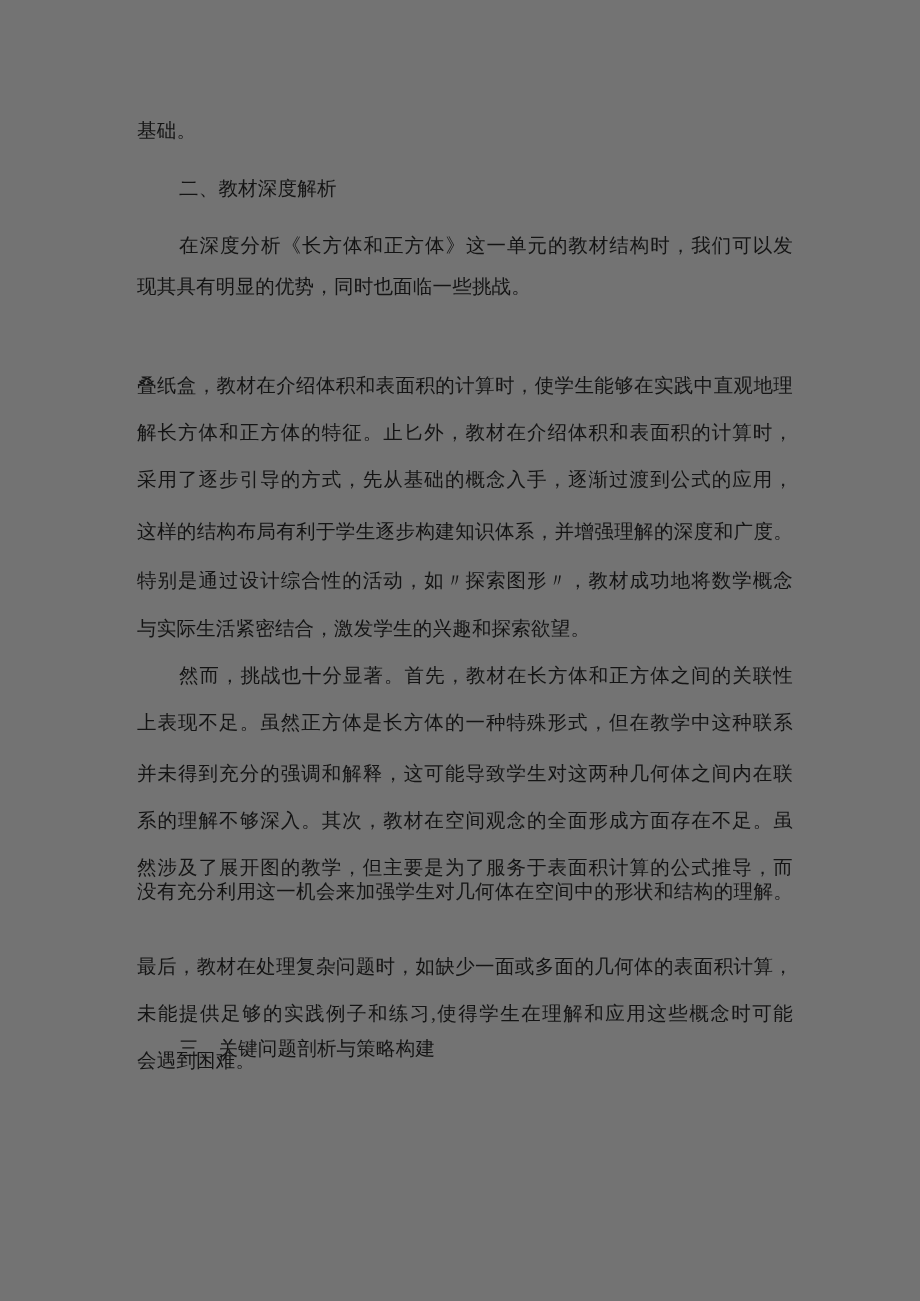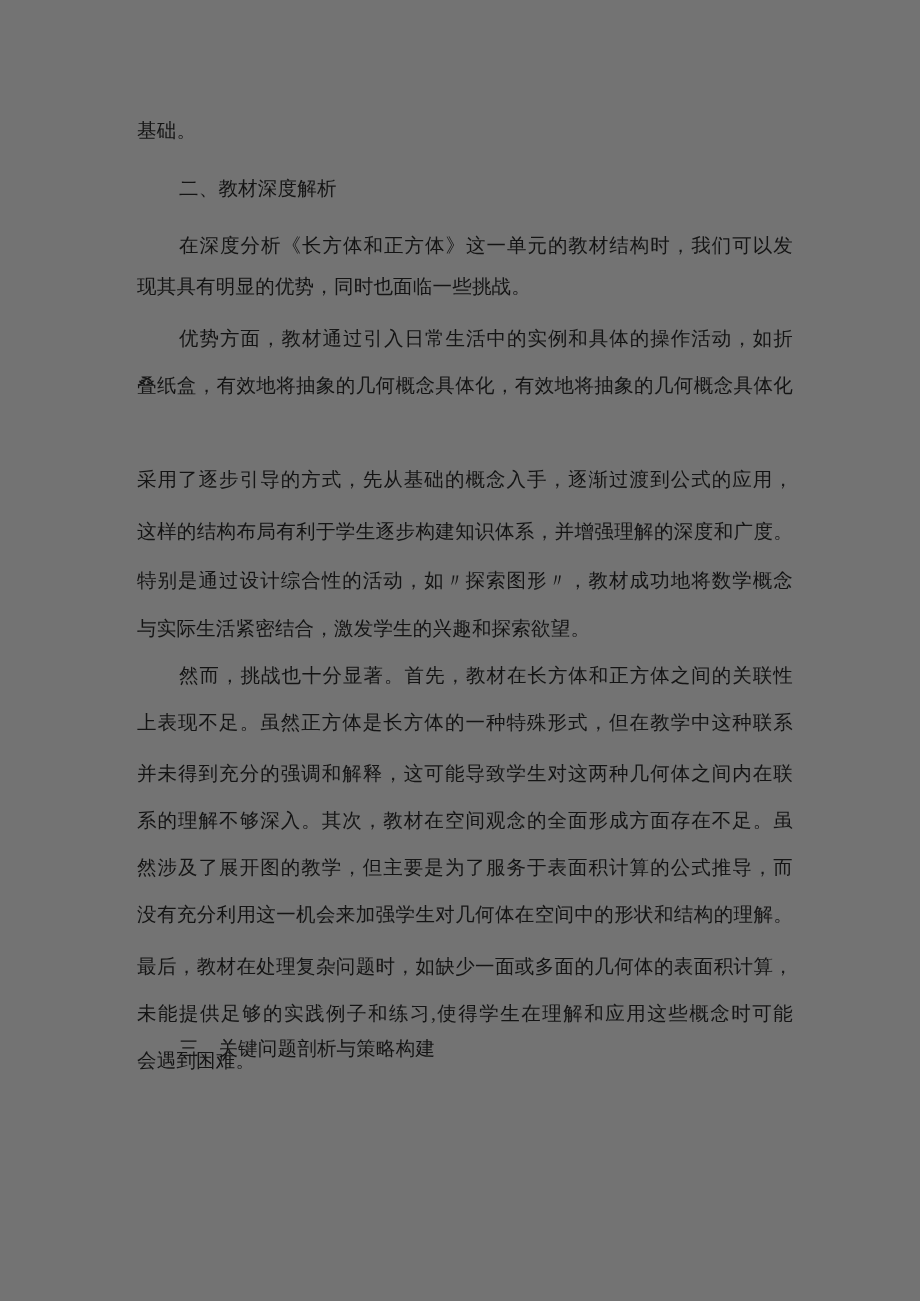--- a/index.html
+++ b/index.html
@@ -36,29 +36,29 @@
   .ind-sm { text-indent: 30px; }
 </style>
 </head>
 <body>
 
 <div class="page">
   <div class="ln" style="top:119px">基础。</div>
   <div class="ln ind" style="top:177px">二、教材深度解析</div>
   <div class="ln ind just" style="top:234px">在深度分析《长方体和正方体》这一单元的教材结构时，我们可以发</div>
   <div class="ln" style="top:275px">现其具有明显的优势，同时也面临一些挑战。</div>
-  <div class="ln ind just" style="top:327px">优势方面，教材通过引入日常生活中的实例和具体的操作活动，如折</div>
-  <div class="ln just" style="top:374px">叠纸盒，有效地将抽象的几何概念具体化，有效地将抽象的几何概念具体化</div>
+  <div class="ln just" style="top:374px">叠纸盒，教材在介绍体积和表面积的计算时，使学生能够在实践中直观地理</div>
+  <div class="ln just" style="top:421px">解长方体和正方体的特征。止匕外，教材在介绍体积和表面积的计算时，</div>
   <div class="ln just" style="top:468px">采用了逐步引导的方式，先从基础的概念入手，逐渐过渡到公式的应用，</div>
   <div class="ln just" style="top:520px">这样的结构布局有利于学生逐步构建知识体系，并增强理解的深度和广度。</div>
   <div class="ln just" style="top:569px">特别是通过设计综合性的活动，如〃探索图形〃，教材成功地将数学概念</div>
   <div class="ln" style="top:617px">与实际生活紧密结合，激发学生的兴趣和探索欲望。</div>
   <div class="ln ind just" style="top:664px">然而，挑战也十分显著。首先，教材在长方体和正方体之间的关联性</div>
   <div class="ln just" style="top:711px">上表现不足。虽然正方体是长方体的一种特殊形式，但在教学中这种联系</div>
   <div class="ln just" style="top:762px">并未得到充分的强调和解释，这可能导致学生对这两种几何体之间内在联</div>
   <div class="ln just" style="top:809px">系的理解不够深入。其次，教材在空间观念的全面形成方面存在不足。虽</div>
   <div class="ln just" style="top:856px">然涉及了展开图的教学，但主要是为了服务于表面积计算的公式推导，而</div>
-  <div class="ln just" style="top:903px">没有充分利用这一机会来加强学生对几何体在空间中的形状和结构的理解。</div>
+  <div class="ln just" style="top:880px">没有充分利用这一机会来加强学生对几何体在空间中的形状和结构的理解。</div>
   <div class="ln just" style="top:955px">最后，教材在处理复杂问题时，如缺少一面或多面的几何体的表面积计算，</div>
   <div class="ln just" style="top:1002px">未能提供足够的实践例子和练习,使得学生在理解和应用这些概念时可能</div>
   <div class="ln" style="top:1049px">会遇到困难。</div>
   <div class="ln ind" style="top:1037px">三、关键问题剖析与策略构建</div>
 </div>
 
 </body></html>

